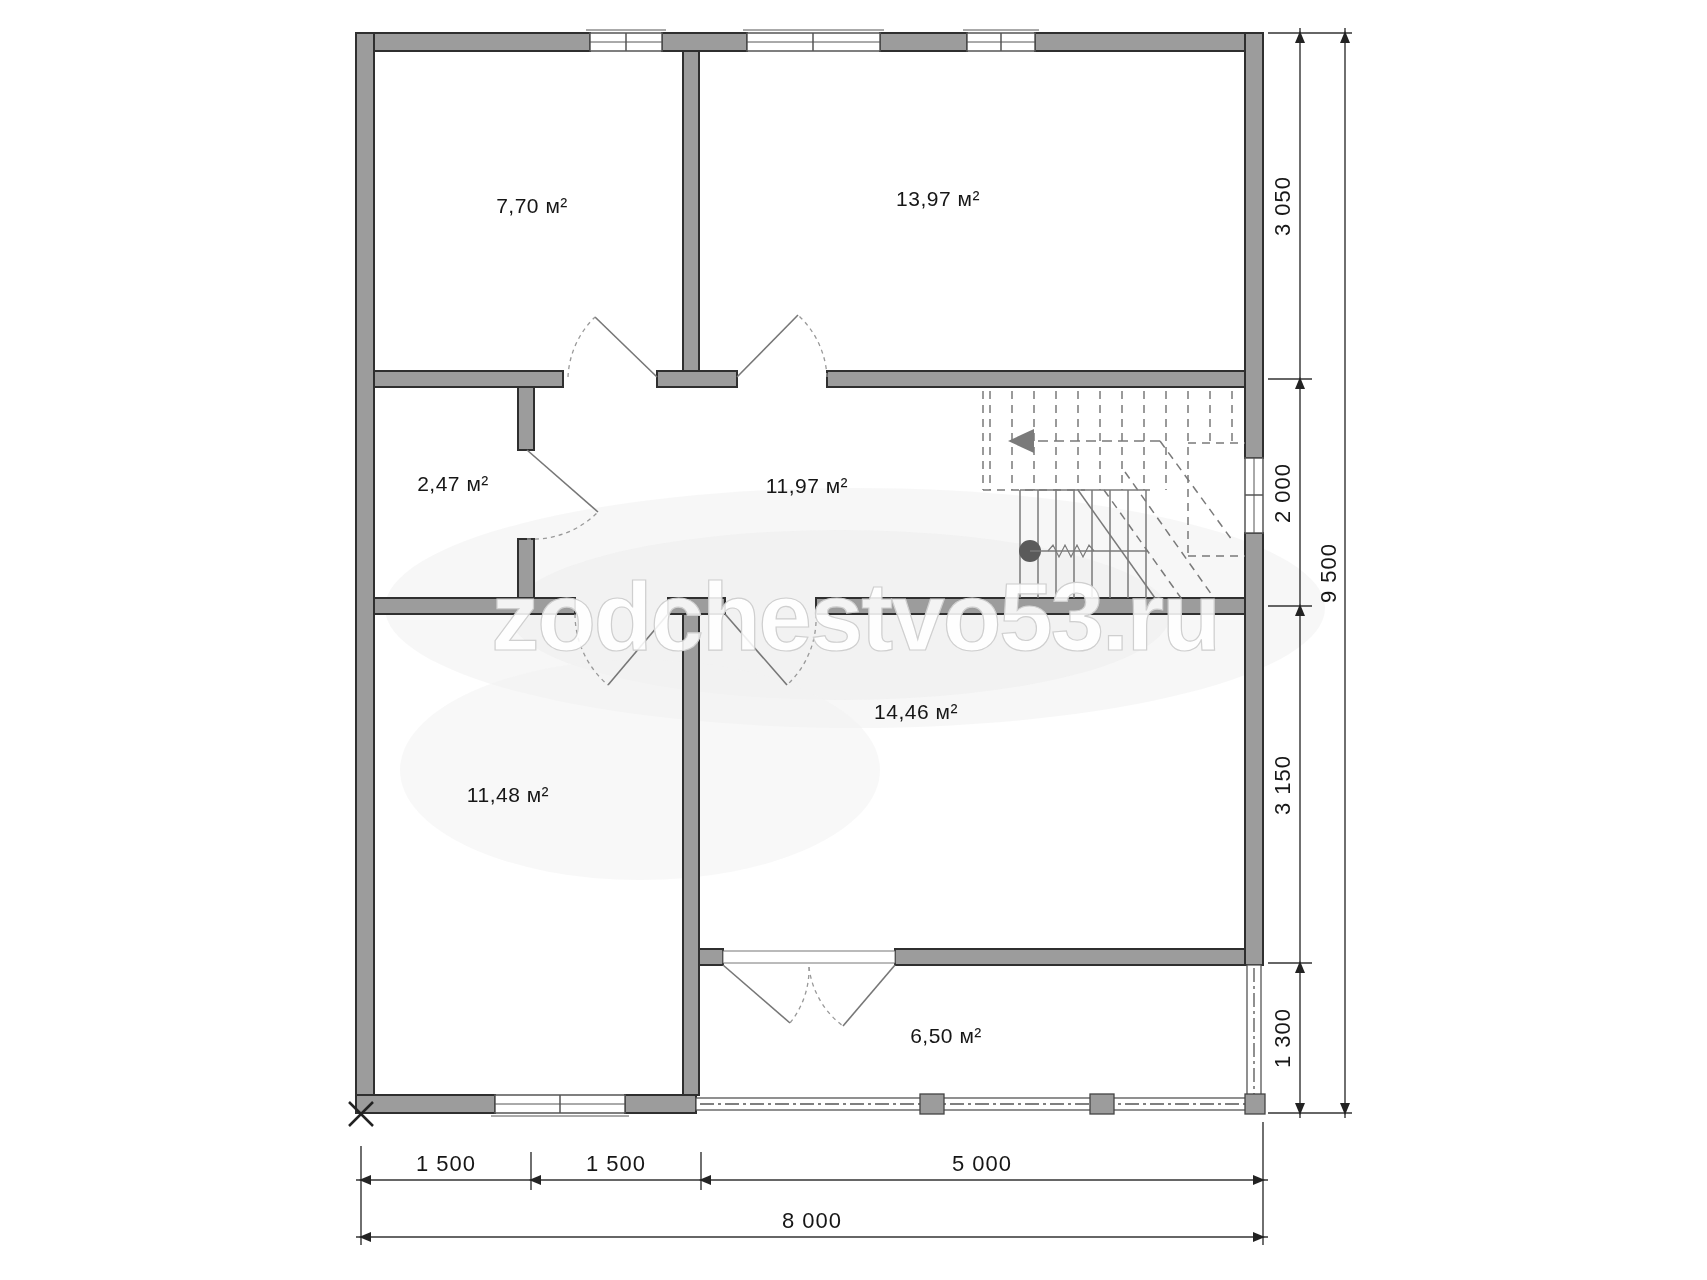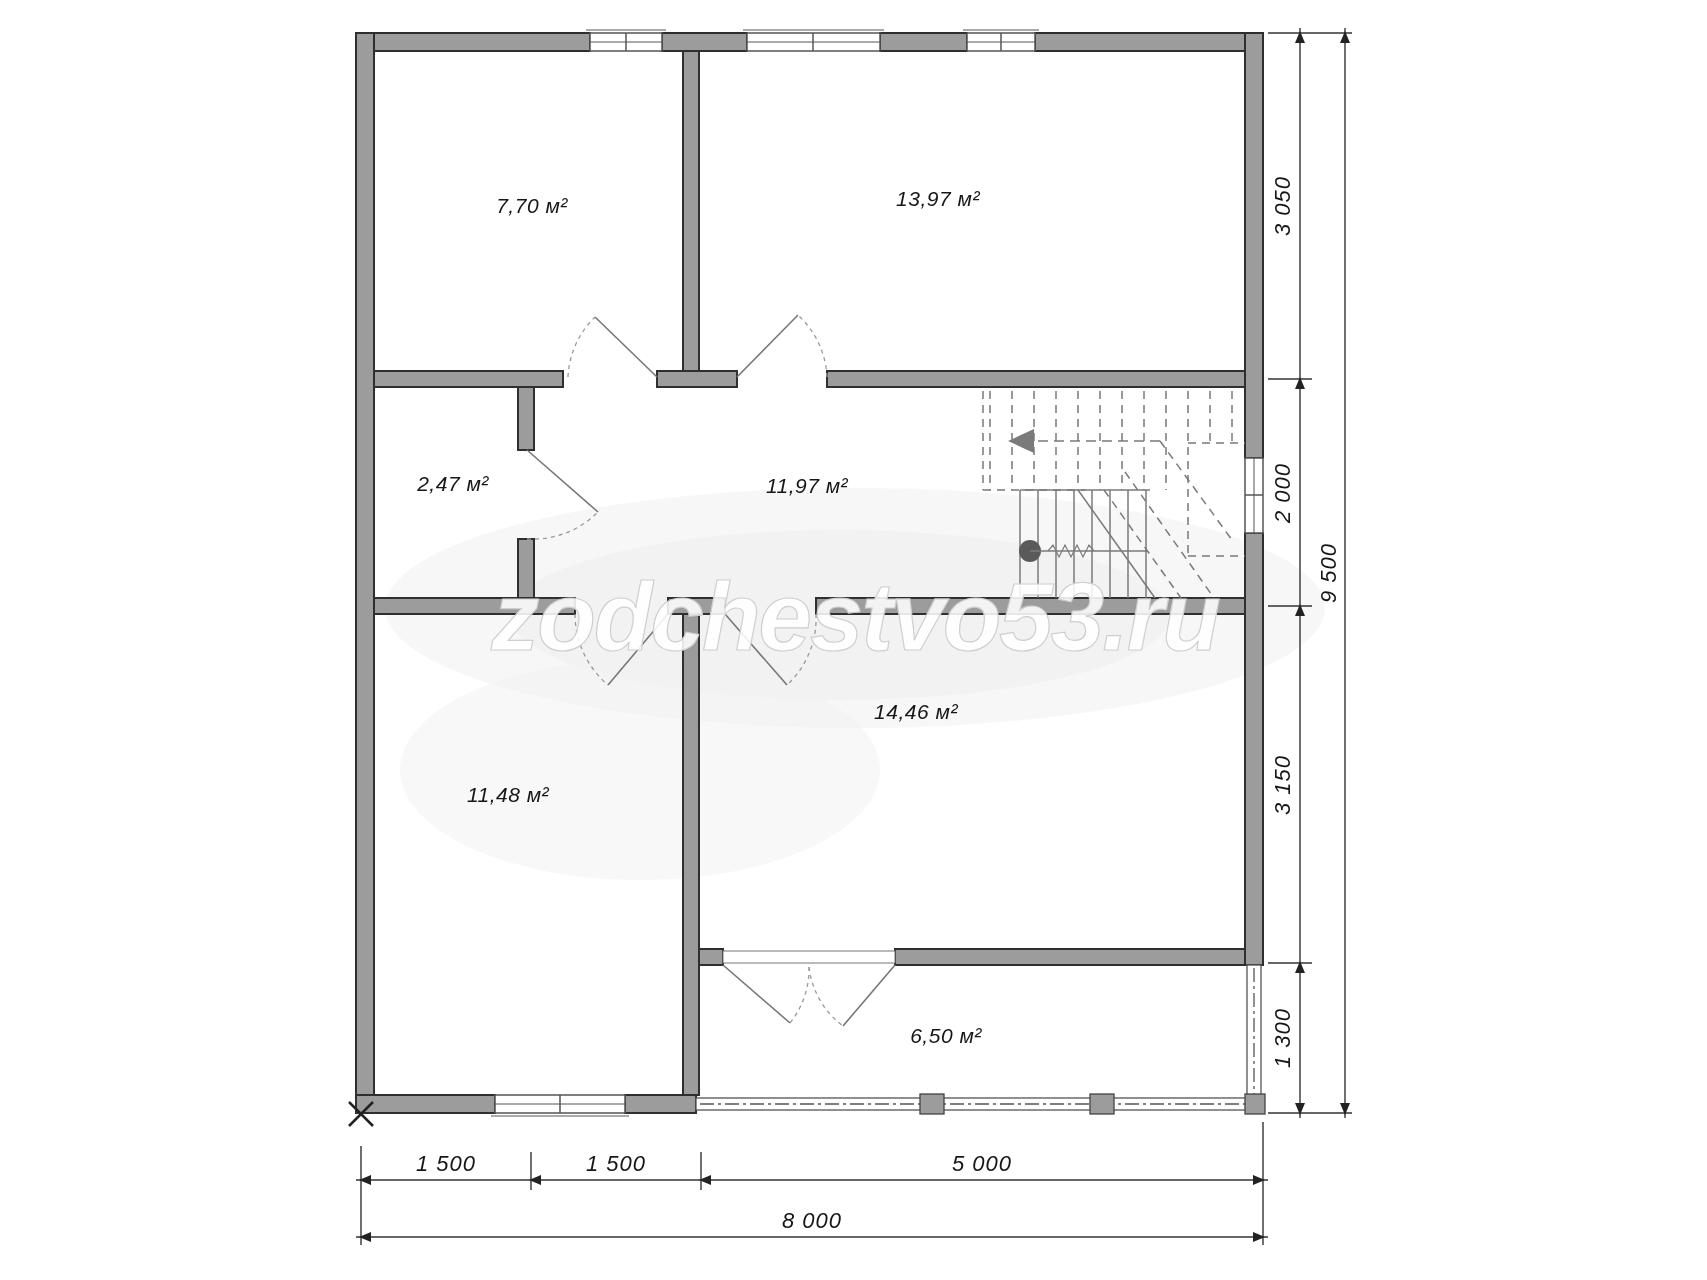--- a/index.html
+++ b/index.html
@@ -1,17 +1,17 @@
 <!DOCTYPE html>
 <html><head>
 <meta charset="utf-8">
 <style>
   html,body{margin:0;padding:0;background:#ffffff;}
   .stage{position:relative;width:1707px;height:1280px;background:#ffffff;overflow:hidden;
-         font-family:"Liberation Sans",sans-serif;font-style:italic;}
+         font-family:"Liberation Sans",sans-serif;}
   svg{position:absolute;left:0;top:0;}
   text{font-family:"Liberation Sans",sans-serif;fill:#161616;}
   .room-label{font-size:21px;letter-spacing:0.5px;}
   .dim-label{font-size:22px;letter-spacing:1px;}
   .wm{font-size:96px;font-weight:bold;letter-spacing:-2px;
       fill:rgba(255,255,255,0.88);stroke:#cfcfcf;stroke-width:1.2px;}
 </style>
 </head>
 <body>
 

